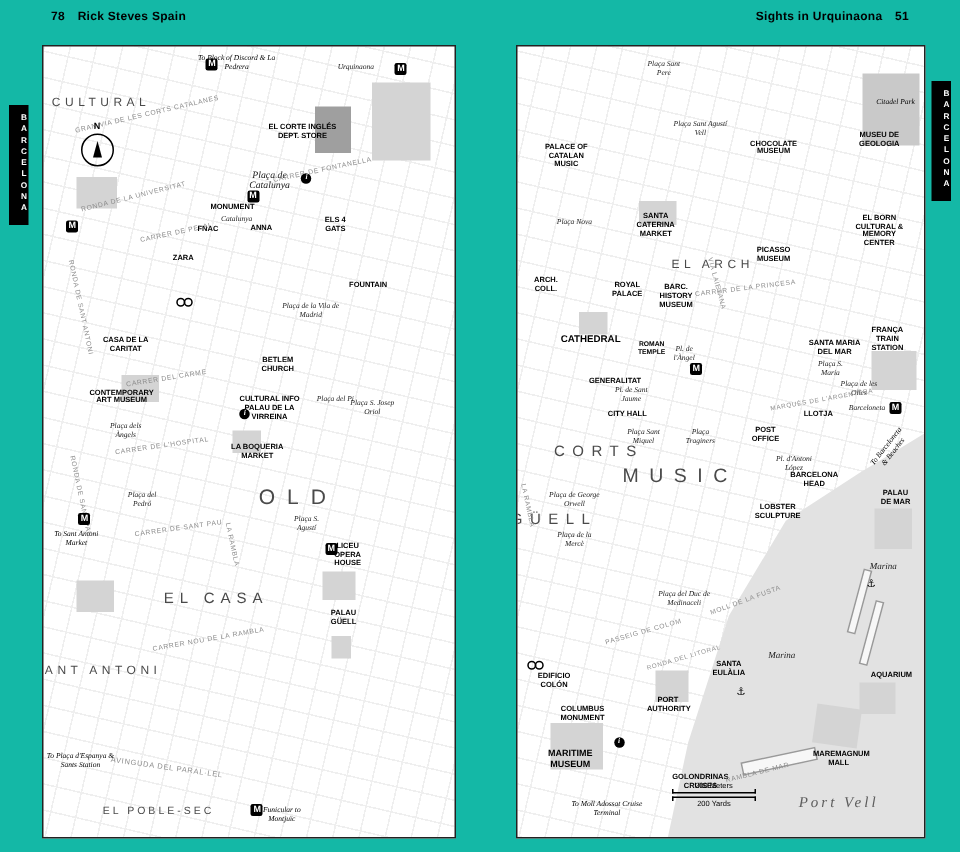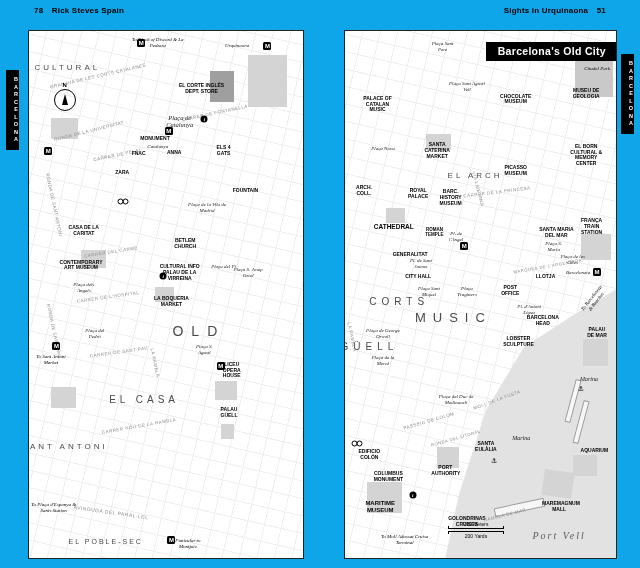--- a/index.html
+++ b/index.html
@@ -1,16 +1,16 @@
 <!DOCTYPE html>
 <html><head>
 <meta charset="utf-8">
 <style>
   html,body{margin:0;padding:0;background:#ffffff;}
-  .spread{position:relative;width:640px;height:568px;background:#0ea5e9;overflow:hidden;
+  .spread{position:relative;width:640px;height:568px;background:#14b8a6;overflow:hidden;
           font-family:"Liberation Sans",sans-serif;color:#000;}
   
   .phead{position:absolute;top:6px;font-size:8px;font-weight:bold;letter-spacing:.2px;}
   .phead-left{left:28px;}
   .phead-right{right:28px;text-align:right;}
   .phead .pnum{margin:0 6px;}
   
   .tab{position:absolute;background:#000;color:#fff;width:13px;padding:6px 0;text-align:center;
        writing-mode:vertical-rl;text-orientation:upright;font-size:5.5px;font-weight:bold;letter-spacing:1.5px;}
   .tab-left{left:6px;top:70px;}
@@ -149,21 +149,20 @@
       <div class="micon bike" style="left: 34%; top: 32.3%;"></div>
     </div>
 
   <header class="phead phead-right">
     <span class="ptitle">Sights in Urquinaona</span>
     <span class="pnum">51</span>
   </header>
 
   <div class="map" id="right-map">
     <div class="water"></div>
-    <div class="map-title">Barcelona's Old City</div>
     <div class="scalebar">
       <div class="srow m">200 Meters</div>
       <div class="srow y">200 Yards</div>
     </div>
   <div class="blk park" style="left: 85%; top: 3.5%; width: 14%; height: 9%;"></div>
       <div class="blk" style="left: 87%; top: 38.5%; width: 11%; height: 5%;"></div>
       <div class="blk" style="left: 15%; top: 33.5%; width: 7%; height: 3%;"></div>
       <div class="blk" style="left: 30%; top: 19.5%; width: 9%; height: 3%;"></div>
       <div class="blk" style="left: 88%; top: 58.5%; width: 9%; height: 5%;"></div>
       <div class="blk" style="left: 73%; top: 83.5%; width: 11%; height: 5%; transform: rotate(8deg);"></div>

